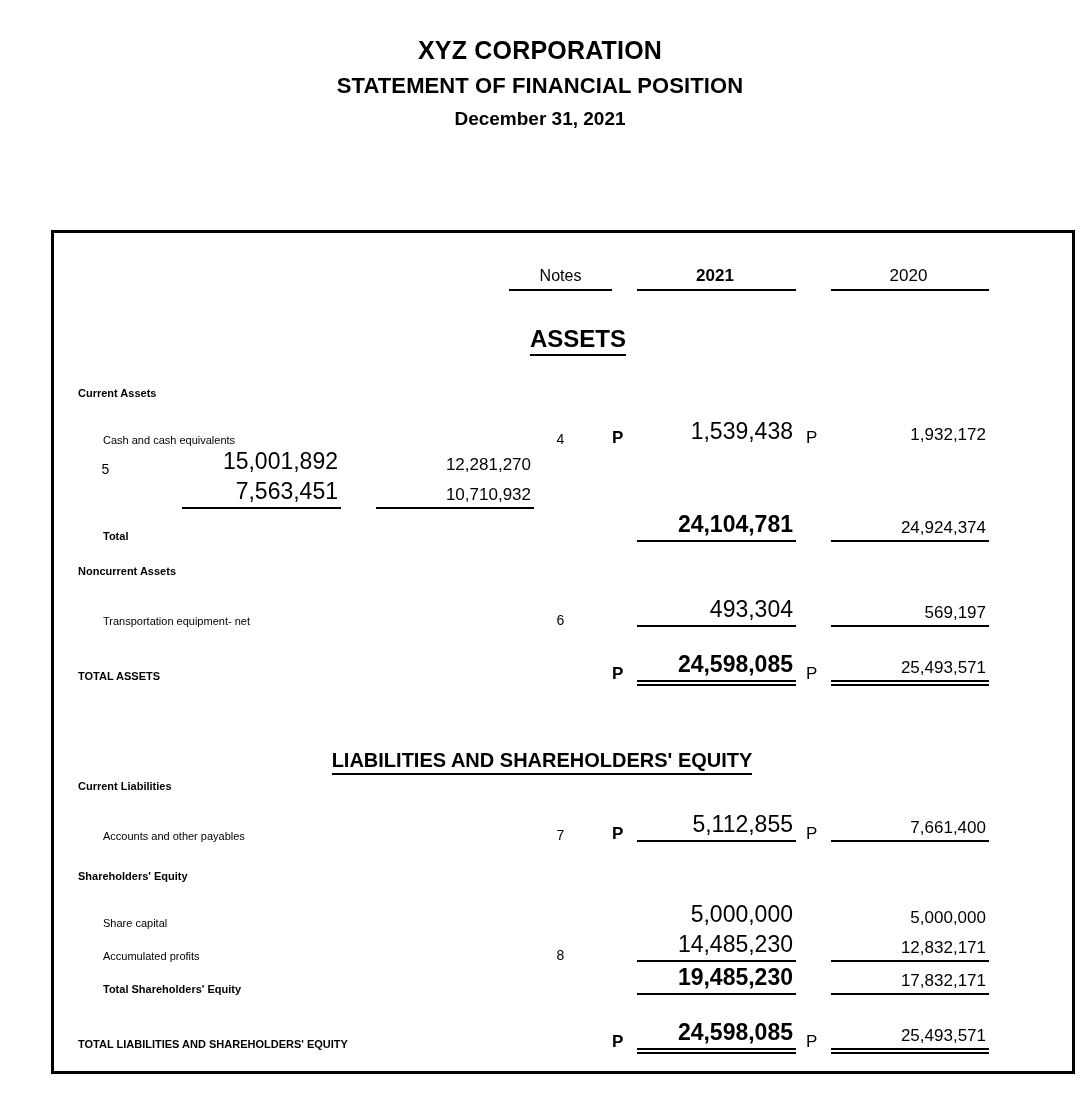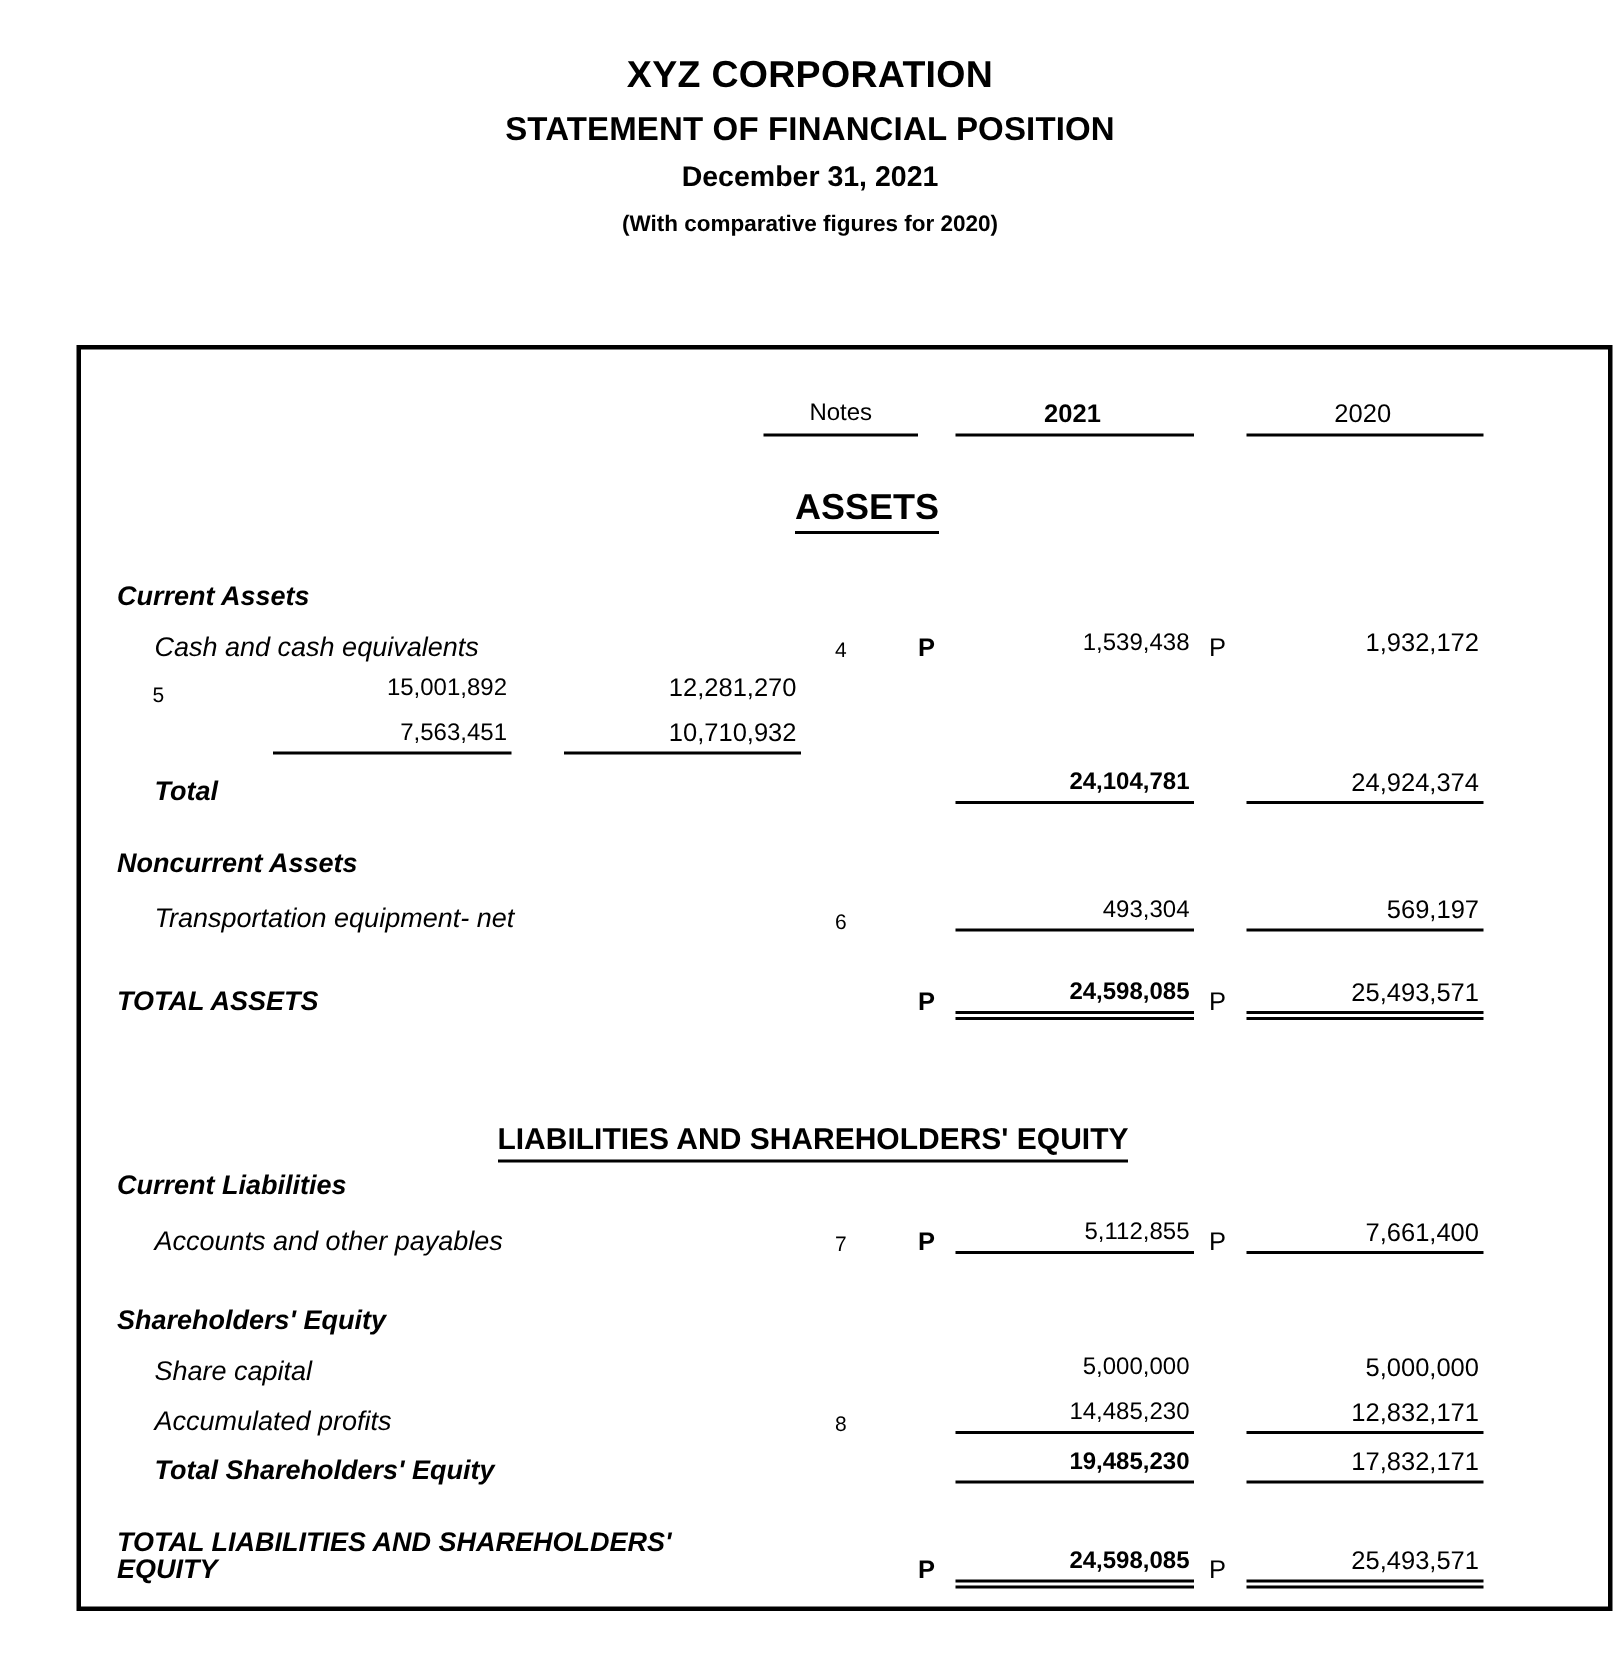--- a/index.html
+++ b/index.html
@@ -70,23 +70,22 @@
     display: flex;
     align-items: flex-end;
     width: 100%;
     box-sizing: border-box;
   }
   .c-label {
     width: 455px;
     flex: 0 0 455px;
     box-sizing: border-box;
     padding-left: 24px;
-    font-size: 18px;
-    line-height: 1.0;
-    font-style: italic;
+    font-size: 11px;
+    line-height: 1.0;
   }
   .c-note {
     width: 103px;
     flex: 0 0 103px;
     text-align: center;
     font-size: 14px;
     line-height: 1.0;
     box-sizing: border-box;
   }
   .c-cur-a {
@@ -95,21 +94,21 @@
     text-align: left;
     font-size: 17px;
     font-weight: bold;
     line-height: 1.0;
     box-sizing: border-box;
   }
   .c-val-a {
     width: 159px;
     flex: 0 0 159px;
     text-align: right;
-    font-size: 16px;
+    font-size: 23px;
     line-height: 1.0;
     box-sizing: border-box;
     padding-right: 3px;
   }
   .c-gap {
     width: 10px;
     flex: 0 0 10px;
   }
   .c-cur-b {
     width: 25px;
@@ -199,21 +198,20 @@
   
   .block { position: absolute; left: 0; width: 100%; }
 </style>
 </head>
 <body>
 
 <div class="doc-header">
   <div class="company">XYZ CORPORATION</div>
   <div class="stmt-title">STATEMENT OF FINANCIAL POSITION</div>
   <div class="stmt-date">December 31, 2021</div>
-  <div class="stmt-note">(With comparative figures for 2020)</div>
 </div>
 
 <div class="statement-box">
   <div class="sheet">
 
     <div class="row col-head">
       <div class="c-label"></div>
       <div class="c-note">Notes</div>
       <div class="c-cur-a"></div>
       <div class="c-val-a">2021</div>

